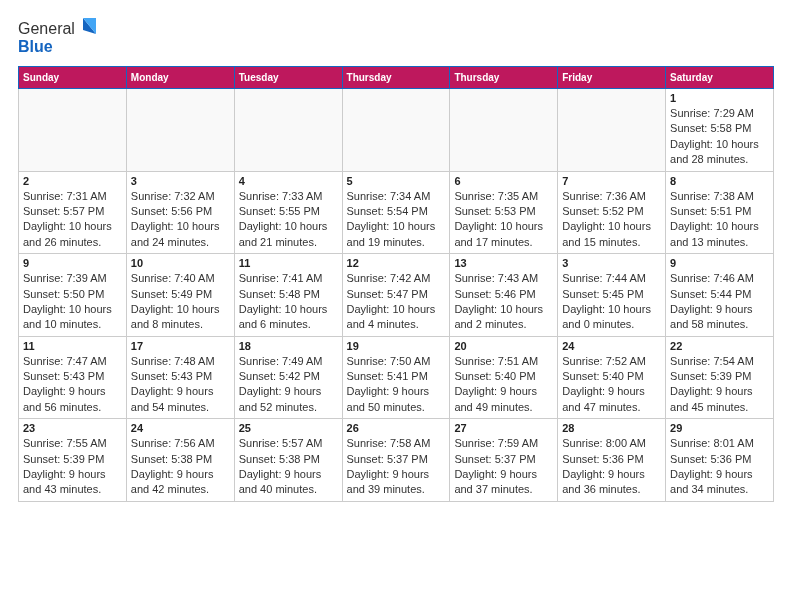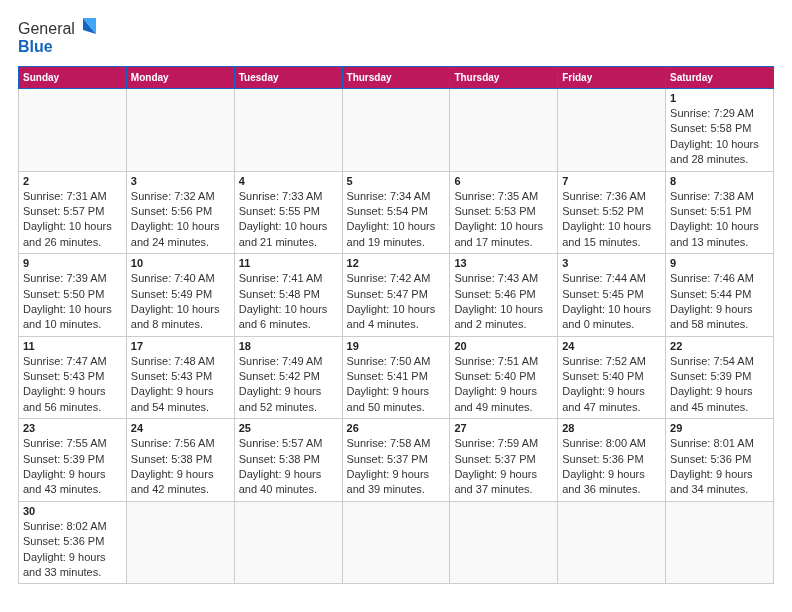--- a/index.html
+++ b/index.html
@@ -295,29 +295,15 @@
 Sunset: 5:36 PM
 Daylight: 9 hours and 36 minutes.</div>
           </td>
           <td>
             <div class="cell-day">29</div>
             <div class="cell-info">Sunrise: 8:01 AM
 Sunset: 5:36 PM
 Daylight: 9 hours and 34 minutes.</div>
           </td>
         </tr>
-        <tr class="last-row">
-          <td>
-            <div class="cell-day">30</div>
-            <div class="cell-info">Sunrise: 8:02 AM
-Sunset: 5:36 PM
-Daylight: 9 hours and 33 minutes.</div>
-          </td>
-          <td class="empty-cell"></td>
-          <td class="empty-cell"></td>
-          <td class="empty-cell"></td>
-          <td class="empty-cell"></td>
-          <td class="empty-cell"></td>
-          <td class="empty-cell"></td>
-        </tr>
       </tbody>
   </table>
 </div>
 
 </body></html>

